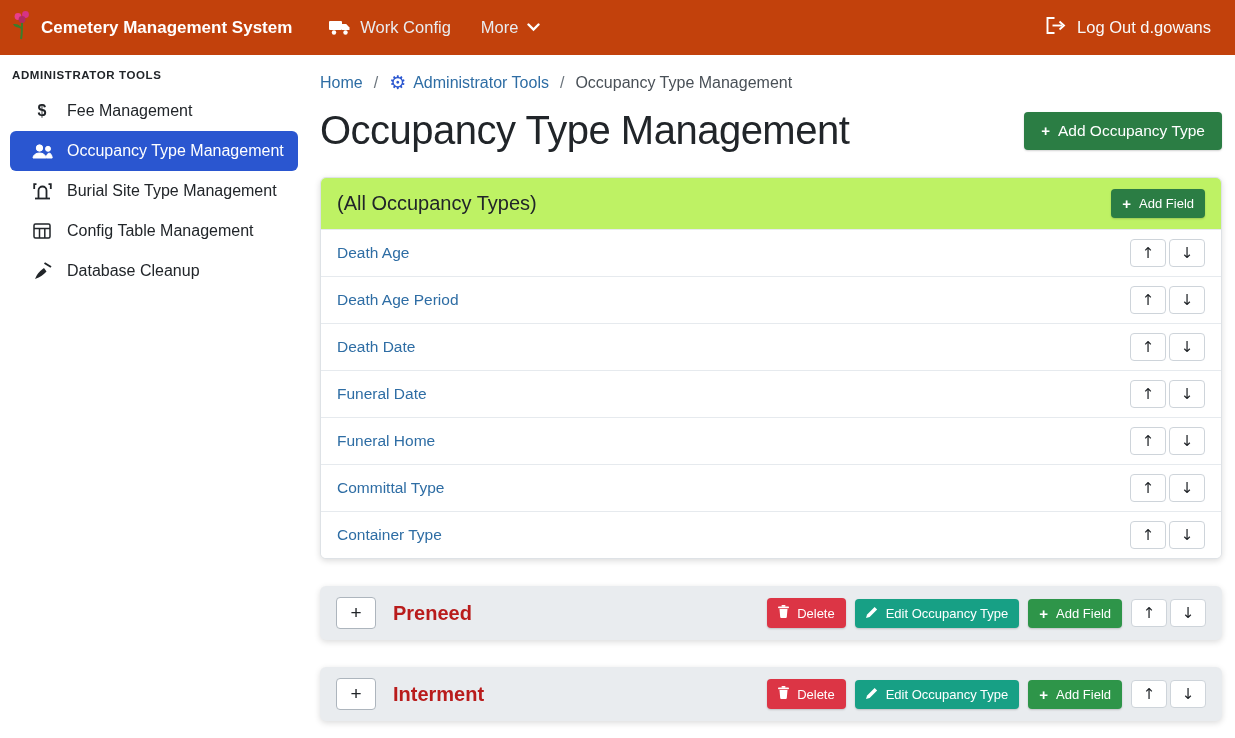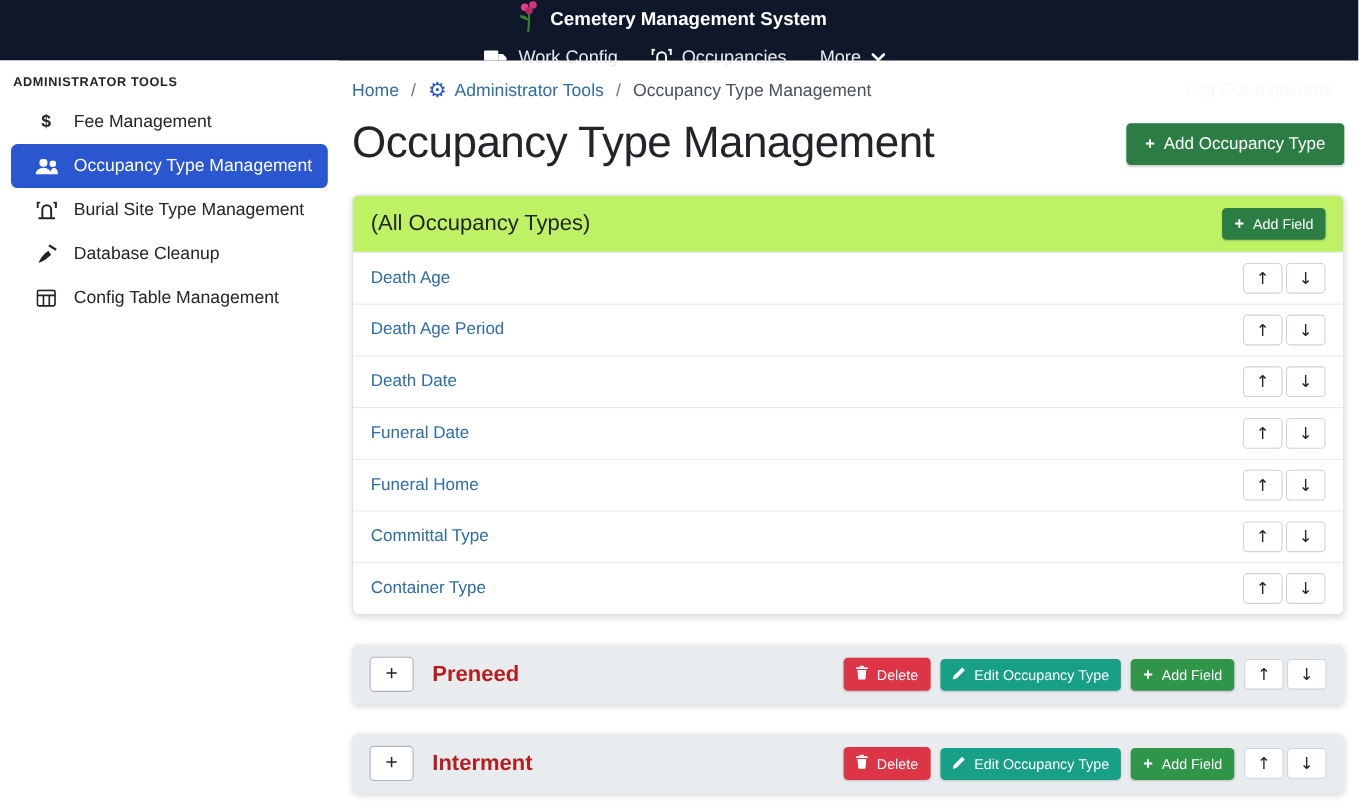--- a/index.html
+++ b/index.html
@@ -7,26 +7,25 @@
   body {
     font-family: "Liberation Sans", "DejaVu Sans", sans-serif;
     background: #fff;
     color: #212529;
     position: relative;
   }
 
   
   .navbar {
     height: 55px;
-    background: #0f172a;
+    background: #c2410c;
     display: flex;
     align-items: center;
     padding: 0 24px 0 12px;
     color: #fff;
-    flex-direction: column;
   }
   .brand { display: flex; align-items: center; gap: 9px; font-weight: 700; font-size: 17px; color: #fff; }
   .nav-items { display: flex; align-items: center; margin-left: 22px; }
   .nav-item {
     display: flex; align-items: center; gap: 9px;
     padding: 8px 15px; font-size: 16.5px; color: #e9ecef; cursor: pointer;
   }
   .nav-item .ic { display: flex; align-items: center; }
   .logout { margin-left: auto; display: flex; align-items: center; gap: 10px; font-size: 16.5px; color: #f8f9fa; cursor: pointer; }
 
@@ -137,31 +136,20 @@
         <svg width="22" height="17" viewBox="0 0 22 17" fill="#fff">
           <rect x="0" y="2" width="13" height="9" rx="1"></rect>
           <path d="M13 5 h4.2 l3.3 3.4 V11 h-7.5 z"></path>
           <circle cx="5" cy="13.5" r="2.2"></circle>
           <circle cx="16.5" cy="13.5" r="2.2"></circle>
         </svg>
       </span>
       <span>Work Config</span>
     </div>
     <div class="nav-item">
-      <span class="ic">
-        <svg width="19" height="17" viewBox="0 0 19 17" fill="none" stroke="#fff" stroke-width="1.8">
-          <path d="M5.5 15.5 V7.5 a4 4 0 0 1 8 0 V15.5"></path>
-          <line x1="2" y1="15.5" x2="17" y2="15.5"></line>
-          <path d="M3.5 1.2 H1.2 V6"></path>
-          <path d="M15.5 1.2 H17.8 V6"></path>
-        </svg>
-      </span>
-      <span>Occupancies</span>
-    </div>
-    <div class="nav-item">
       <span>More</span>
       <span class="ic">
         <svg width="13" height="9" viewBox="0 0 13 9" fill="none" stroke="#fff" stroke-width="2.4" stroke-linecap="round">
           <path d="M1.5 1.5 L6.5 6.5 L11.5 1.5"></path>
         </svg>
       </span>
     </div>
   </div>
 
   <div class="logout">
@@ -203,38 +191,38 @@
         <line x1="2" y1="15.5" x2="17" y2="15.5"></line>
         <path d="M3.5 1.2 H1.2 V6"></path>
         <path d="M15.5 1.2 H17.8 V6"></path>
       </svg>
     </span>
     <span>Burial Site Type Management</span>
   </div>
 
   <div class="side-item">
     <span class="sic">
-      <svg width="20" height="18" viewBox="0 0 20 18">
-        <line x1="12.5" y1="1" x2="19" y2="5" stroke="#212529" stroke-width="2"></line>
-        <path d="M3 17 C5.5 11 8.5 8.5 12 6 L14.5 9.5 C11.5 12.5 8.5 15 3 17 Z" fill="#212529"></path>
-      </svg>
-    </span>
-    <span>Database Cleanup</span>
-  </div>
-
-  <div class="side-item">
-    <span class="sic">
       <svg width="18" height="16" viewBox="0 0 18 16" fill="none" stroke="#212529" stroke-width="1.5">
         <rect x="1" y="1" width="16" height="14" rx="1.5"></rect>
         <line x1="1" y1="5.5" x2="17" y2="5.5"></line>
         <line x1="6.5" y1="5.5" x2="6.5" y2="15"></line>
         <line x1="11.8" y1="5.5" x2="11.8" y2="15"></line>
       </svg>
     </span>
     <span>Config Table Management</span>
+  </div>
+
+  <div class="side-item">
+    <span class="sic">
+      <svg width="20" height="18" viewBox="0 0 20 18">
+        <line x1="12.5" y1="1" x2="19" y2="5" stroke="#212529" stroke-width="2"></line>
+        <path d="M3 17 C5.5 11 8.5 8.5 12 6 L14.5 9.5 C11.5 12.5 8.5 15 3 17 Z" fill="#212529"></path>
+      </svg>
+    </span>
+    <span>Database Cleanup</span>
   </div>
 </div>
 
 <div class="main">
 
   <div class="breadcrumb">
     <a class="crumb-link">Home</a>
     <span class="crumb-sep">/</span>
     <span class="crumb-admin">
       <span class="gear">⚙</span>

